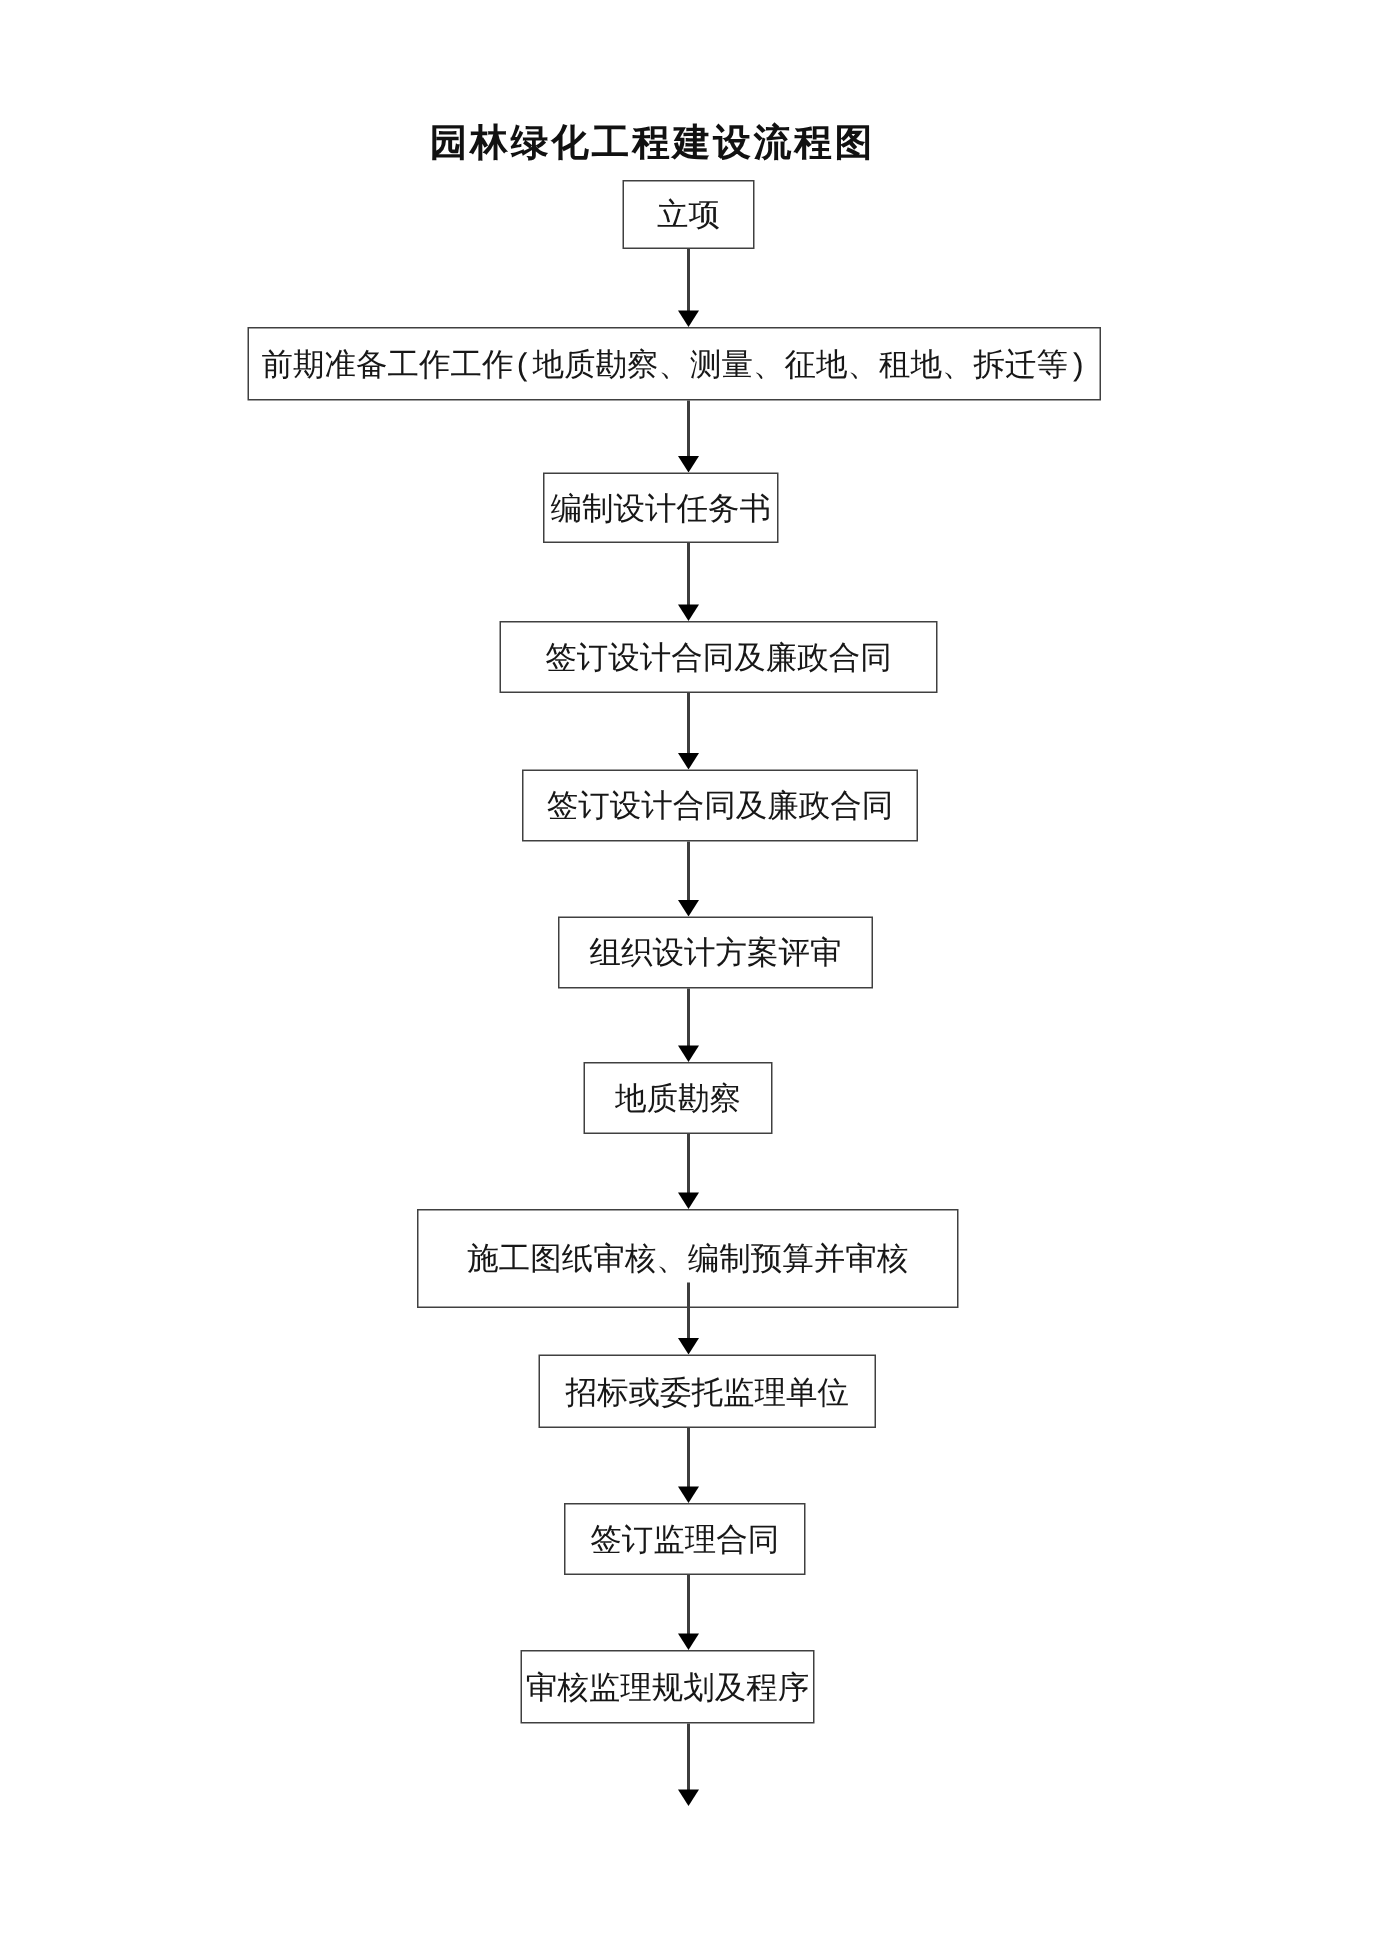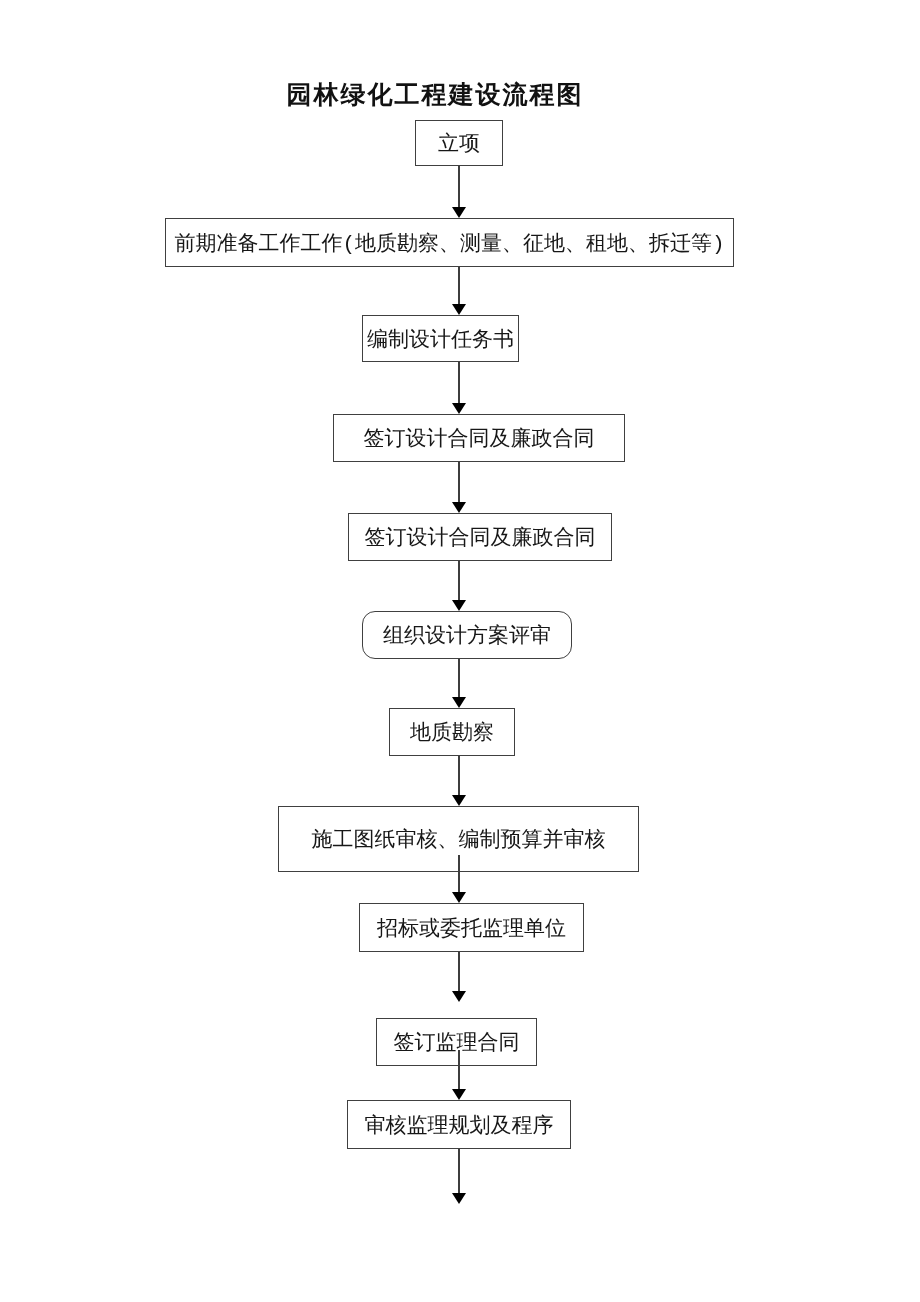--- a/index.html
+++ b/index.html
@@ -40,26 +40,26 @@
     color: #171717;
     white-space: nowrap;
     padding: 0 8px;
   }
   
   .n1  { left:415px; top:120px;  width:88px;  height:46px; }
   .n2  { left:165px; top:218px;  width:569px; height:49px; }
   .n3  { left:362px; top:315px;  width:157px; height:47px; }
   .n4  { left:333px; top:414px;  width:292px; height:48px; }
   .n5  { left:348px; top:513px;  width:264px; height:48px; }
-  .n6  { left:362px; top:611px;  width:210px; height:48px;border-radius:13px; }
+  .n6  { left:372px; top:611px;  width:210px; height:48px; }
   .n7  { left:389px; top:708px;  width:126px; height:48px; }
   .n8  { left:278px; top:806px;  width:361px; height:66px; }
   .n9  { left:359px; top:903px;  width:225px; height:49px; }
-  .n10 { left:376px; top:1002px; width:161px; height:48px;margin-top:16px; }
-  .n11 { left:347px; top:1100px; width:224px; height:49px; }
+  .n10 { left:376px; top:1002px; width:161px; height:48px; }
+  .n11 { left:347px; top:1100px; width:196px; height:49px; }
 
   .conn {
     position: absolute;
     left: 452px;
     width: 14px;
   }
   .conn .line {
     position: absolute;
     left: 6px;
     top: 0;

